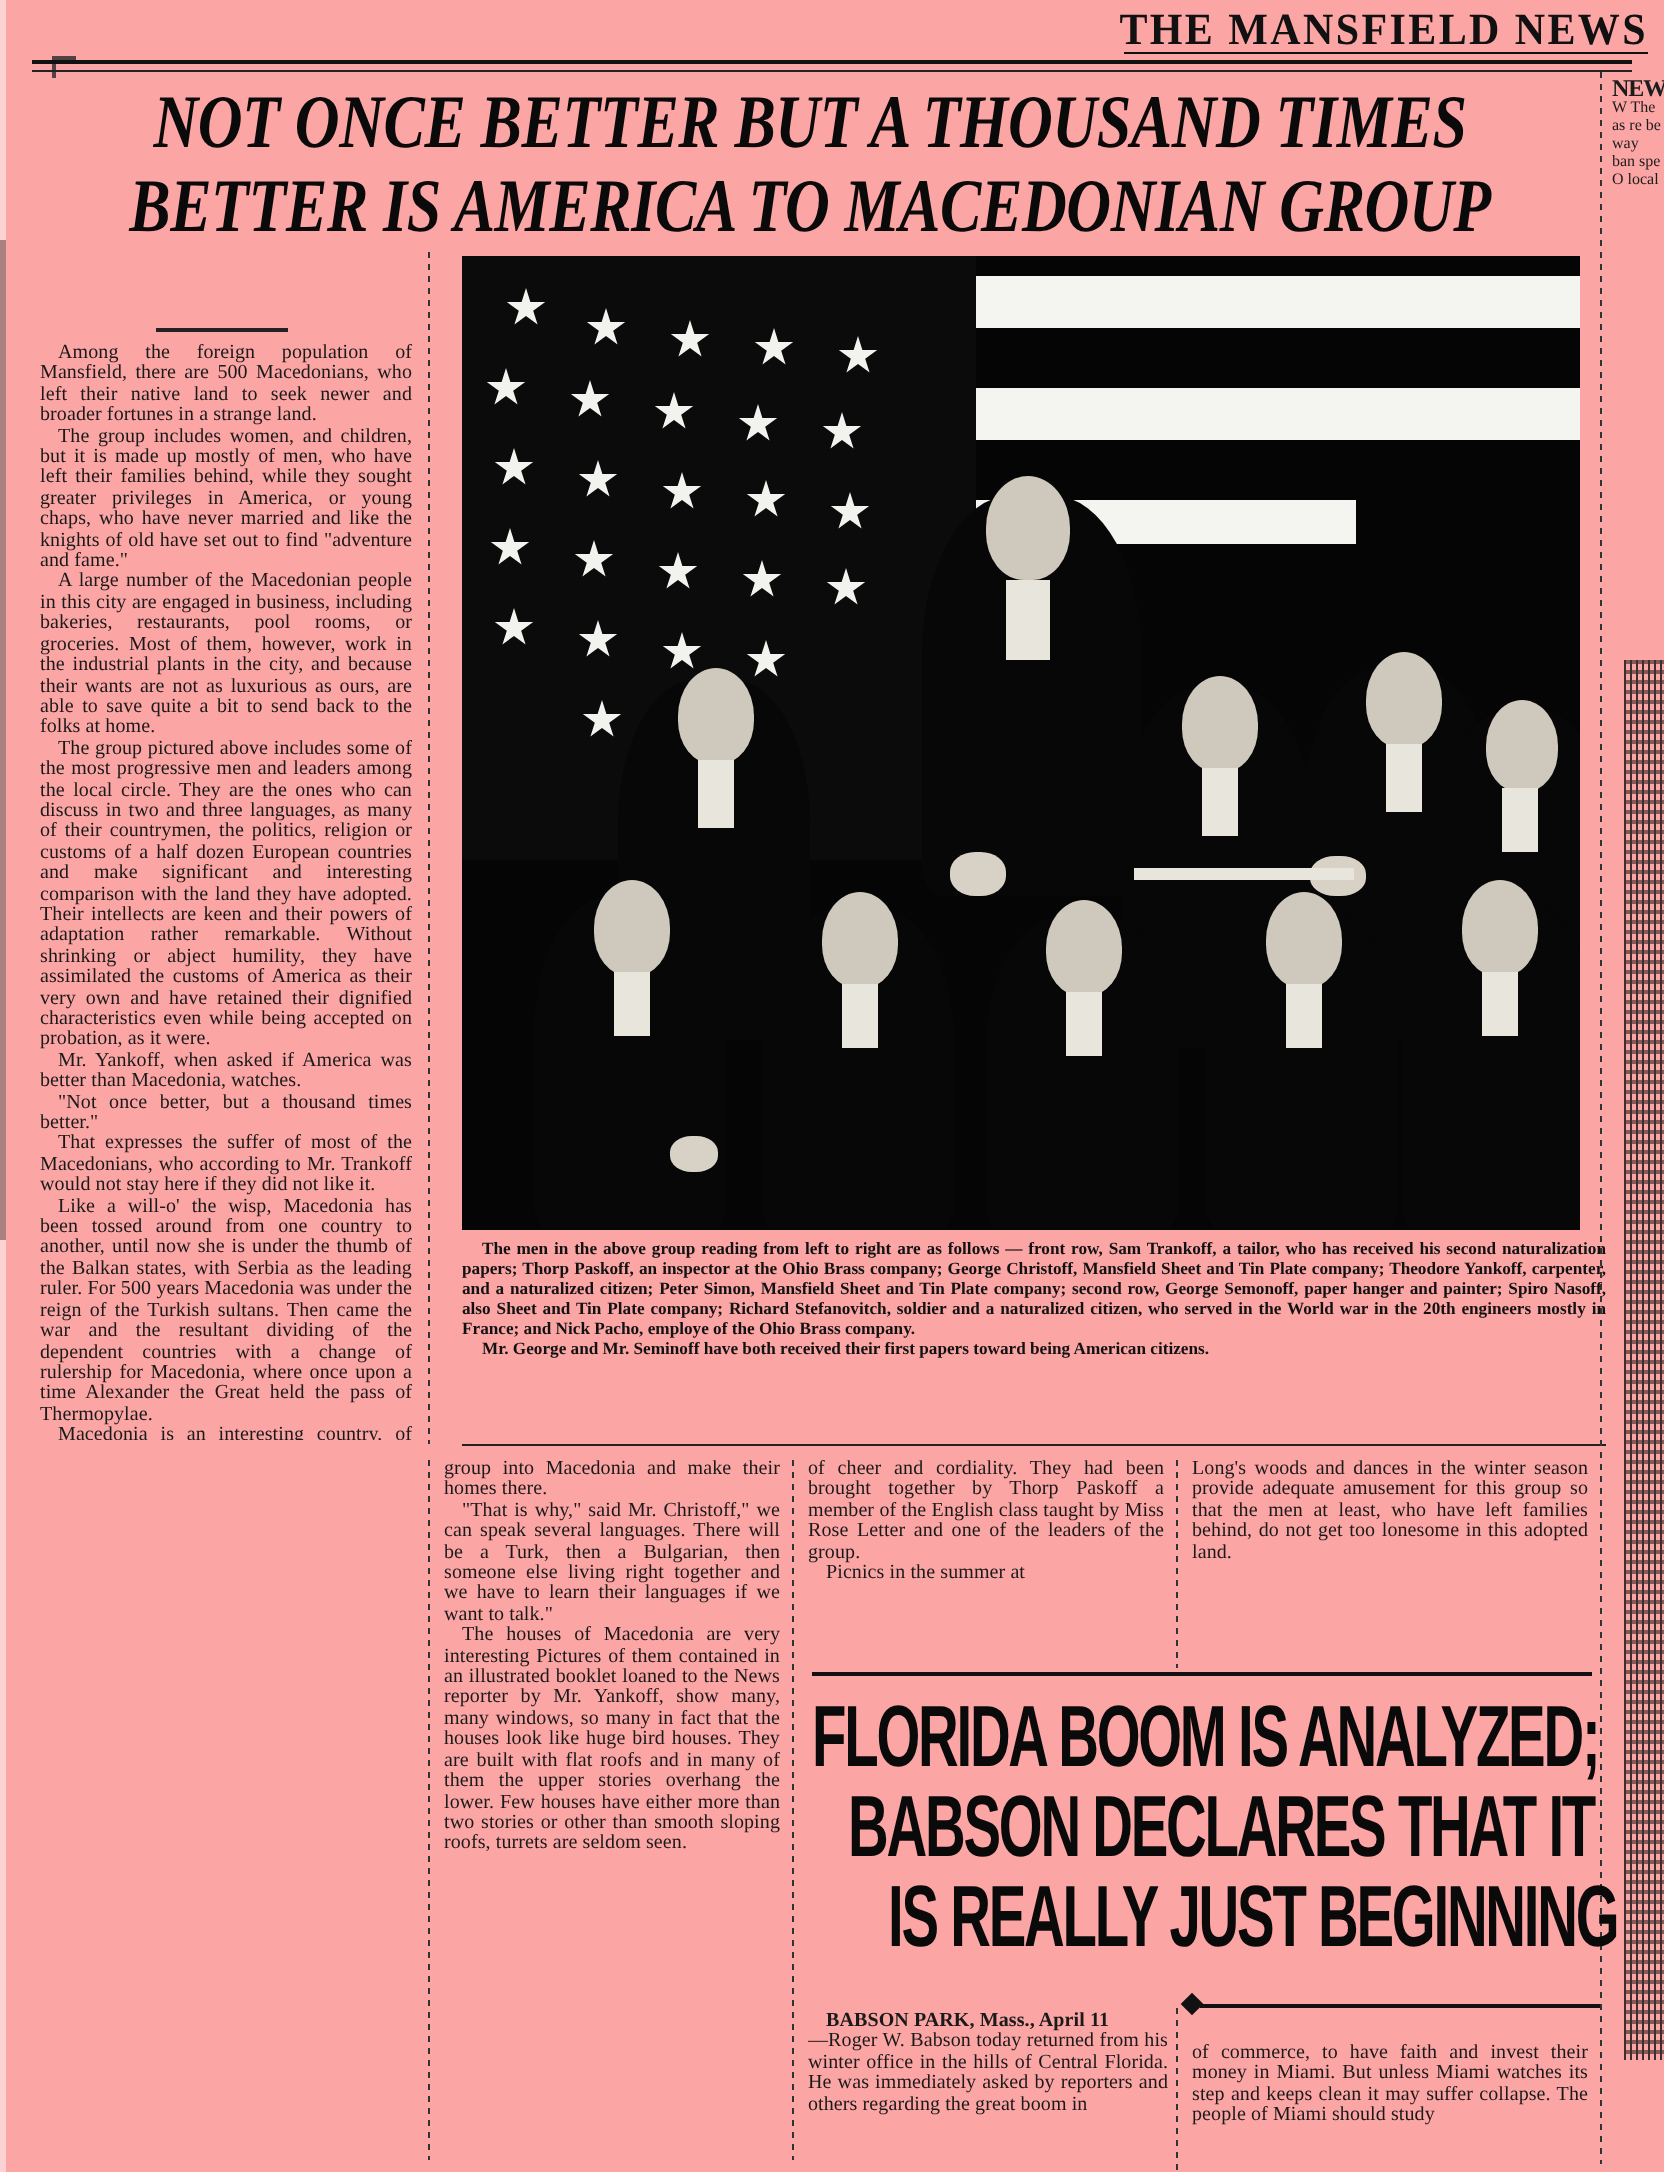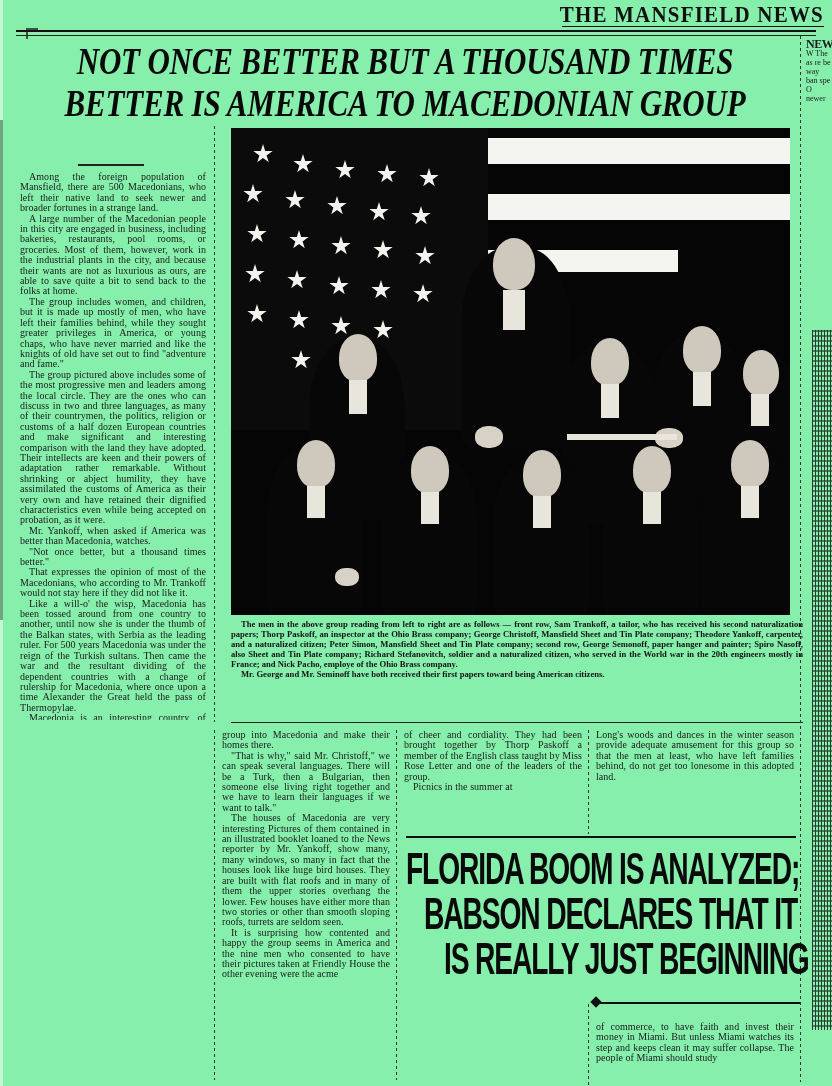--- a/index.html
+++ b/index.html
@@ -11,21 +11,21 @@
     width: 832px;
     height: 1086px;
     overflow: hidden;
     font-family: "Liberation Serif", serif;
     color: #141414;
     position: relative;
   }
   .page {
     position: absolute;
     inset: 0;
-    background: #86efac;
+    background: #fca5a5;
   }
 
   
   .masthead {
     position: absolute;
     top: 2px;
     left: 0;
     width: 832px;
     height: 28px;
   }
@@ -303,26 +303,26 @@
   <div class="rule-thick" style="top:30px;"></div>
   <div class="rule-thin" style="top:35px;"></div>
 
   <div class="headline l1">NOT ONCE BETTER BUT A THOUSAND TIMES</div>
   <div class="headline l2">BETTER IS AMERICA TO MACEDONIAN GROUP</div>
 
   <div class="note-rule"></div>
 
   <div class="col" id="c1" style="left:20px; top:172px; width:186px; height:548px; overflow:hidden;">
     <p>Among the foreign population of Mansfield, there are 500 Macedonians, who left their native land to seek newer and broader fortunes in a strange land.</p>
+    <p>The group includes women, and children, but it is made up mostly of men, who have left their families behind, while they sought greater privileges in America, or young chaps, who have never married and like the knights of old have set out to find "adventure and fame."</p>
     <p>A large number of the Macedonian people in this city are engaged in business, including bakeries, restaurants, pool rooms, or groceries. Most of them, however, work in the industrial plants in the city, and because their wants are not as luxurious as ours, are able to save quite a bit to send back to the folks at home.</p>
-    <p>The group includes women, and children, but it is made up mostly of men, who have left their families behind, while they sought greater privileges in America, or young chaps, who have never married and like the knights of old have set out to find "adventure and fame."</p>
     <p>The group pictured above includes some of the most progressive men and leaders among the local circle. They are the ones who can discuss in two and three languages, as many of their countrymen, the politics, religion or customs of a half dozen European countries and make significant and interesting comparison with the land they have adopted. Their intellects are keen and their powers of adaptation rather remarkable. Without shrinking or abject humility, they have assimilated the customs of America as their very own and have retained their dignified characteristics even while being accepted on probation, as it were.</p>
     <p>Mr. Yankoff, when asked if America was better than Macedonia, watches.</p>
     <p>"Not once better, but a thousand times better."</p>
-    <p>That expresses the opinion of most of the Macedonians, who according to Mr. Trankoff would not stay here if they did not like it.</p>
+    <p>That expresses the suffer of most of the Macedonians, who according to Mr. Trankoff would not stay here if they did not like it.</p>
     <p>Like a will-o' the wisp, Macedonia has been tossed around from one country to another, until now she is under the thumb of the Balkan states, with Serbia as the leading ruler. For 500 years Macedonia was under the reign of the Turkish sultans. Then came the war and the resultant dividing of the dependent countries with a change of rulership for Macedonia, where once upon a time Alexander the Great held the pass of Thermopylae.</p>
     <p>Macedonia is an interesting country, of rocky formation, where surprisingly cotton is raised together with the usual agricultural products. It is a mountainous state, about 2,000,000 population, its people dwelling in towns and small villages, but with never less than 500 inhabitants. People of many nations</p>
   </div>
 
   <div class="photo-frame">
     <div class="flag">
       <div class="stripe" style="top:10px;"></div>
       <div class="stripe" style="top:66px;"></div>
       <div class="stripe" style="top:122px; height:22px; left:46%; width:34%;"></div>
       <div class="canton"></div>
@@ -412,43 +412,46 @@
   <div class="vsep" style="left:214px; top:730px; height:350px;"></div>
   <div class="vsep" style="left:396px; top:730px; height:350px;"></div>
   <div class="vsep" style="left:588px; top:730px; height:104px;"></div>
   <div class="vsep" style="left:588px; top:1004px; height:82px;"></div>
   <div class="vsep" style="left:800px; top:36px; height:1046px;"></div>
 
   <div class="col" style="left:222px; top:730px; width:168px; height:350px; overflow:hidden;">
     <p class="noindent">group into Macedonia and make their homes there.</p>
     <p>"That is why," said Mr. Christoff," we can speak several languages. There will be a Turk, then a Bulgarian, then someone else living right together and we have to learn their languages if we want to talk."</p>
     <p>The houses of Macedonia are very interesting    Pictures of them contained in an illustrated booklet loaned to the News reporter by Mr. Yankoff, show many, many windows, so many in fact that the houses look like huge bird houses. They are built with flat roofs and in many of them the upper stories overhang the lower.  Few houses have either more than two stories or other than smooth sloping roofs, turrets are seldom seen.</p>
-    <p>It is surprising how contented and happy the group seems in America and the nine men who consented to have their pictures taken at Friendly House the other evening were the acme</p>
   </div>
 
   <div class="col" style="left:596px; top:730px; width:198px; height:96px; overflow:hidden;">
     <p class="noindent">Long's woods and dances in the winter season provide adequate amusement for this group so that the men at least, who have left families behind, do not get too lonesome in this adopted land.</p>
   </div>
 
   <div class="col" style="left:404px; top:730px; width:178px; height:96px; overflow:hidden;">
     <p class="noindent">of cheer and cordiality.  They had been brought together by Thorp Paskoff a member of the English class taught by Miss Rose Letter and one  of the leaders of the group.</p>
     <p>Picnics in the summer at</p>
   </div>
 
   <div class="rule-thick" style="left:406px; top:836px; width:390px; height:1.5px;"></div>
   <div class="sub-headline s1">FLORIDA BOOM IS ANALYZED;</div>
   <div class="sub-headline s2">BABSON DECLARES THAT IT</div>
   <div class="sub-headline s3">IS REALLY JUST BEGINNING</div>
 
+  <div class="col" style="left:404px; top:1006px; width:180px; height:80px; overflow:hidden;">
+    <p class="babson-dateline">BABSON PARK, Mass., April 11</p>
+    <p class="noindent">—Roger W. Babson today returned from his winter office in the hills of Central Florida. He was immediately asked by reporters and others regarding the great boom in</p>
+  </div>
   <div class="dline-dot"></div>
   <div class="dline-rule"></div>
   <div class="col" style="left:596px; top:1022px; width:198px; height:64px; overflow:hidden;">
     <p class="noindent">of commerce, to have faith and invest their money in Miami. But unless Miami watches its step and keeps clean it may suffer collapse. The people of Miami should study</p>
   </div>
 
   <div class="sliver">
     <div class="sl-head">NEW</div>
-    <div>W The as re be way ban spe O newer</div>
+    <div>W The as re be way ban spe O local</div>
   </div>
   <div class="sliver-noise"></div>
   <div class="edge-bar"></div>
 
 </div>
 
 </body></html>

